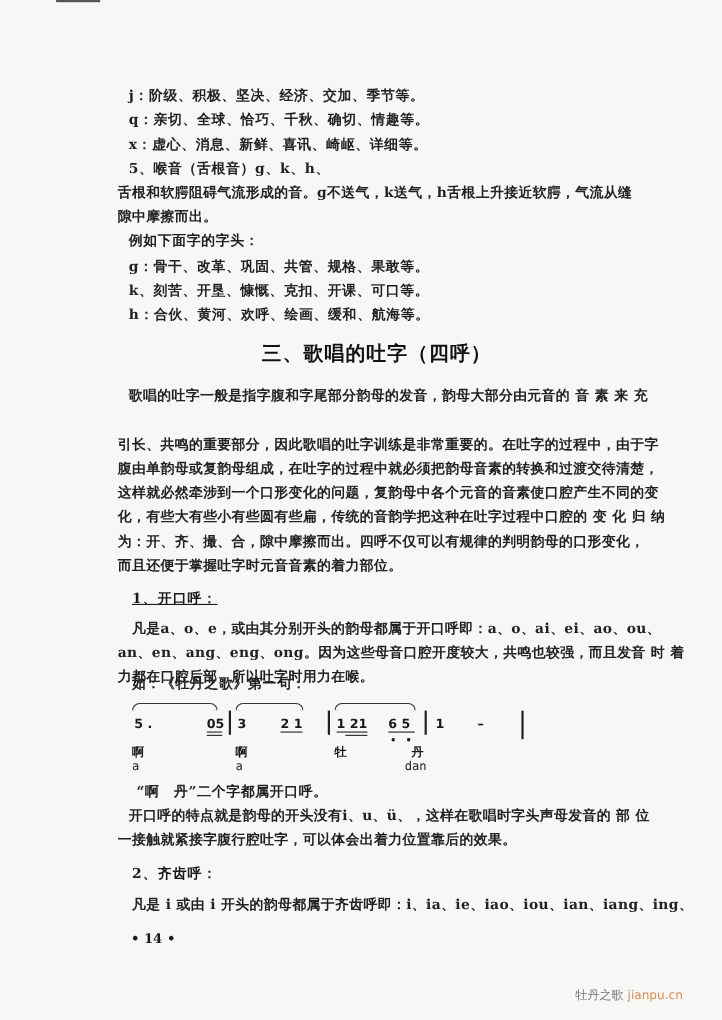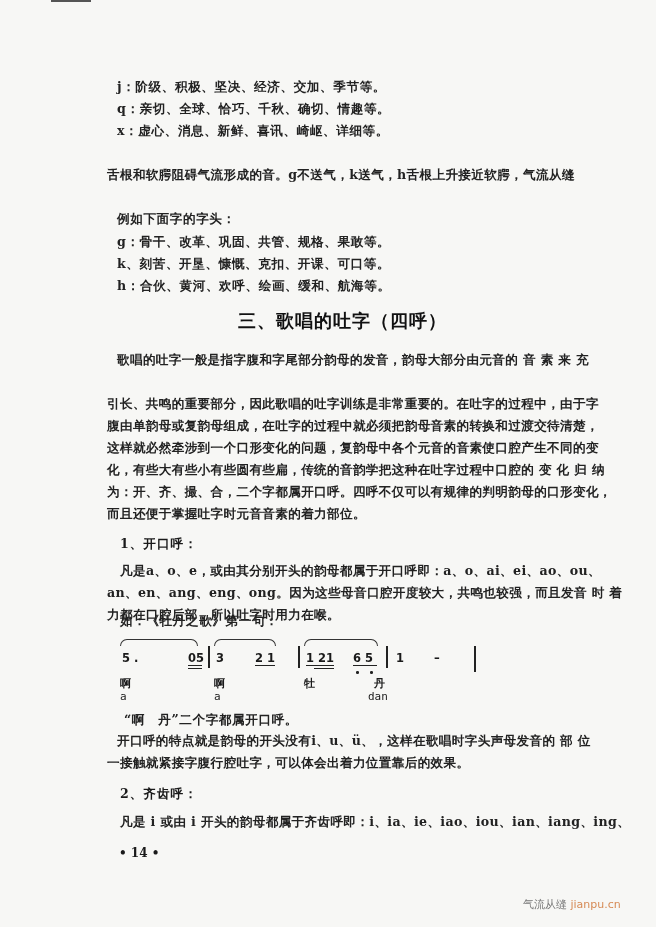--- a/index.html
+++ b/index.html
@@ -42,39 +42,41 @@
 </style>
 </head>
 <body>
 
 <div class="page">
   <div class="top-mark"></div>
 
   <div class="line" style="top:79px;">j：阶级、积极、坚决、经济、交加、季节等。</div>
   <div class="line" style="top:101px;">q：亲切、全球、恰巧、千秋、确切、情趣等。</div>
   <div class="line" style="top:123px;">x：虚心、消息、新鲜、喜讯、崎岖、详细等。</div>
+  <div class="line" style="top:145px;">5、喉音（舌根音）g、k、h、</div>
 
   <div class="para-line" style="top:167px;">舌根和软腭阻碍气流形成的音。g不送气，k送气，h舌根上升接近软腭，气流从缝</div>
+  <div class="para-line" style="top:189px;">隙中摩擦而出。</div>
 
   <div class="line" style="top:211px;">例如下面字的字头：</div>
   <div class="line" style="top:234px;">g：骨干、改革、巩固、共管、规格、果敢等。</div>
   <div class="line" style="top:256px;">k、刻苦、开垦、慷慨、克扣、开课、可口等。</div>
   <div class="line" style="top:278px;">h：合伙、黄河、欢呼、绘画、缓和、航海等。</div>
 
   <div class="title">三、歌唱的吐字（四呼）</div>
 
   <div class="para-line" style="top:352px; left:101px; width:464px;">歌唱的吐字一般是指字腹和字尾部分韵母的发音，韵母大部分由元音的 音 素 来 充</div>
   <div class="para-line" style="top:396px;">引长、共鸣的重要部分，因此歌唱的吐字训练是非常重要的。在吐字的过程中，由于字</div>
   <div class="para-line" style="top:418px;">腹由单韵母或复韵母组成，在吐字的过程中就必须把韵母音素的转换和过渡交待清楚，</div>
   <div class="para-line" style="top:440px;">这样就必然牵涉到一个口形变化的问题，复韵母中各个元音的音素使口腔产生不同的变</div>
   <div class="para-line" style="top:462px;">化，有些大有些小有些圆有些扁，传统的音韵学把这种在吐字过程中口腔的 变 化 归 纳</div>
-  <div class="para-line" style="top:484px;">为：开、齐、撮、合，二个字都属开口呼。四呼不仅可以有规律的判明韵母的口形变化，</div>
+  <div class="para-line" style="top:484px;">为：开、齐、撮、合，隙中摩擦而出。四呼不仅可以有规律的判明韵母的口形变化，</div>
   <div class="para-line" style="top:506px;">而且还便于掌握吐字时元音音素的着力部位。</div>
 
-  <div class="section-head" style="top:536px;">1、开口呼：</div>
+  <div class="section-head" style="top:536px;text-decoration:underline;">1、开口呼：</div>
   <div class="para-line" style="top:563px; left:104px; width:461px;">凡是a、o、e，或由其分别开头的韵母都属于开口呼即：a、o、ai、ei、ao、ou、</div>
   <div class="para-line" style="top:585px;">an、en、ang、eng、ong。因为这些母音口腔开度较大，共鸣也较强，而且发音 时 着</div>
   <div class="para-line" style="top:607px;">力都在口腔后部，所以吐字时用力在喉。</div>
 
   <div class="line" style="top:613px; left:104px;text-align:center;">如：《牡丹之歌》第一句：</div>
 
   <div class="score">
     <div class="slur" style="left:4px; top:7px; width:76px;"></div>
     <div class="slur" style="left:98px; top:7px; width:60px;"></div>
     <div class="slur" style="left:188px; top:7px; width:72px;"></div>
@@ -116,16 +118,16 @@
   <div class="line" style="top:712px; left:108px;">“啊　丹”二个字都属开口呼。</div>
   <div class="para-line" style="top:733px; left:101px; width:464px;">开口呼的特点就是韵母的开头没有i、u、ü、，这样在歌唱时字头声母发音的 部 位</div>
   <div class="para-line" style="top:755px;">一接触就紧接字腹行腔吐字，可以体会出着力位置靠后的效果。</div>
 
   <div class="section-head" style="top:786px;">2、齐齿呼：</div>
   <div class="para-line" style="top:814px; left:104px; width:461px;">凡是 i 或由 i 开头的韵母都属于齐齿呼即：i、ia、ie、iao、iou、ian、iang、ing、</div>
 
   <div class="page-num" style="top:846px;">• 14 •</div>
 
   <div class="watermark">
-    <span>气流从缝</span>
+    <span>牡丹之歌</span>
     <span class="url">jianpu.cn</span>
   </div>
 </div>
 
 </body></html>

